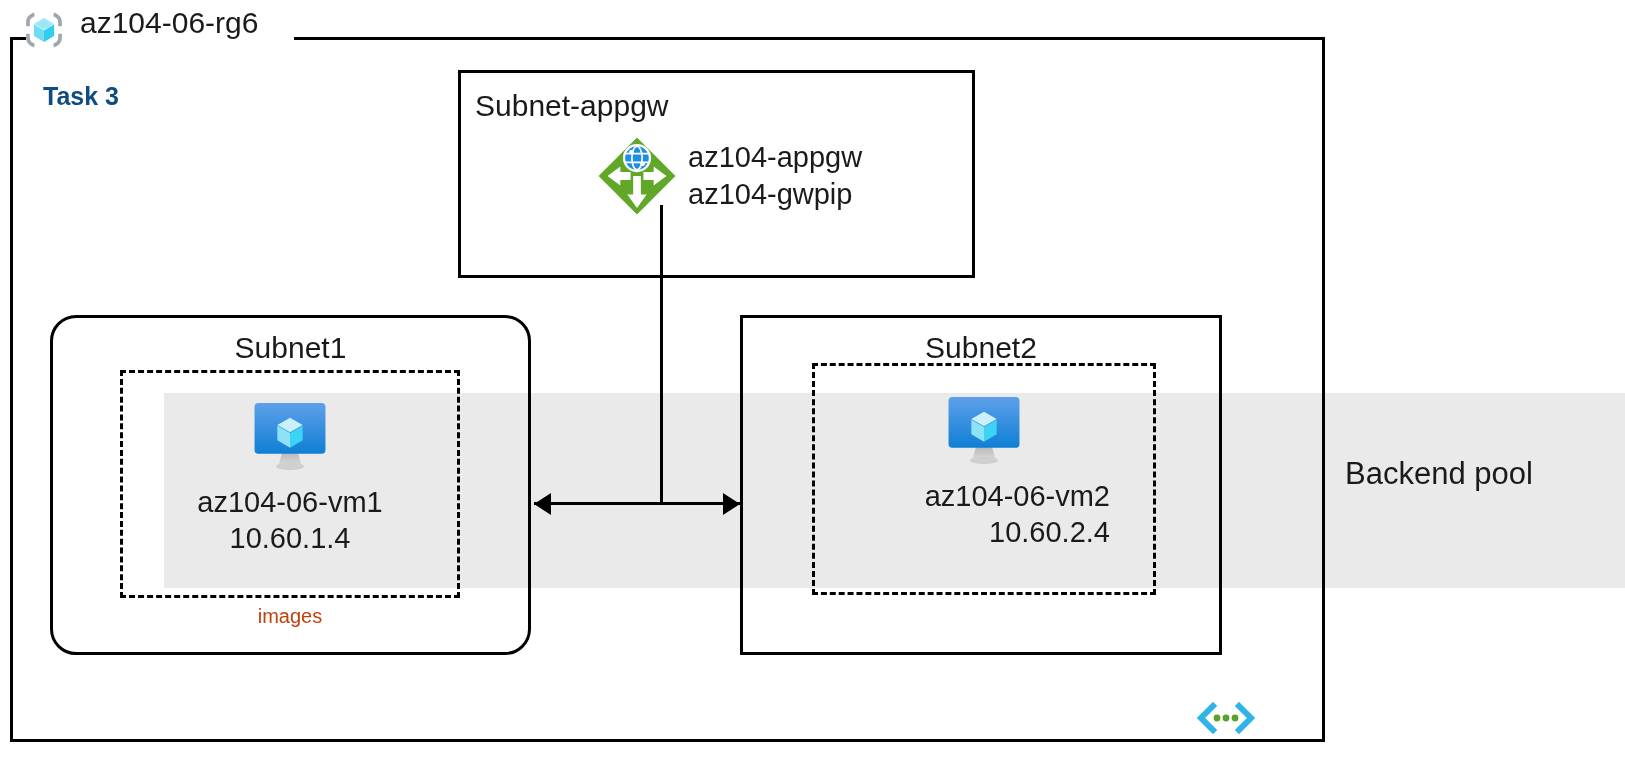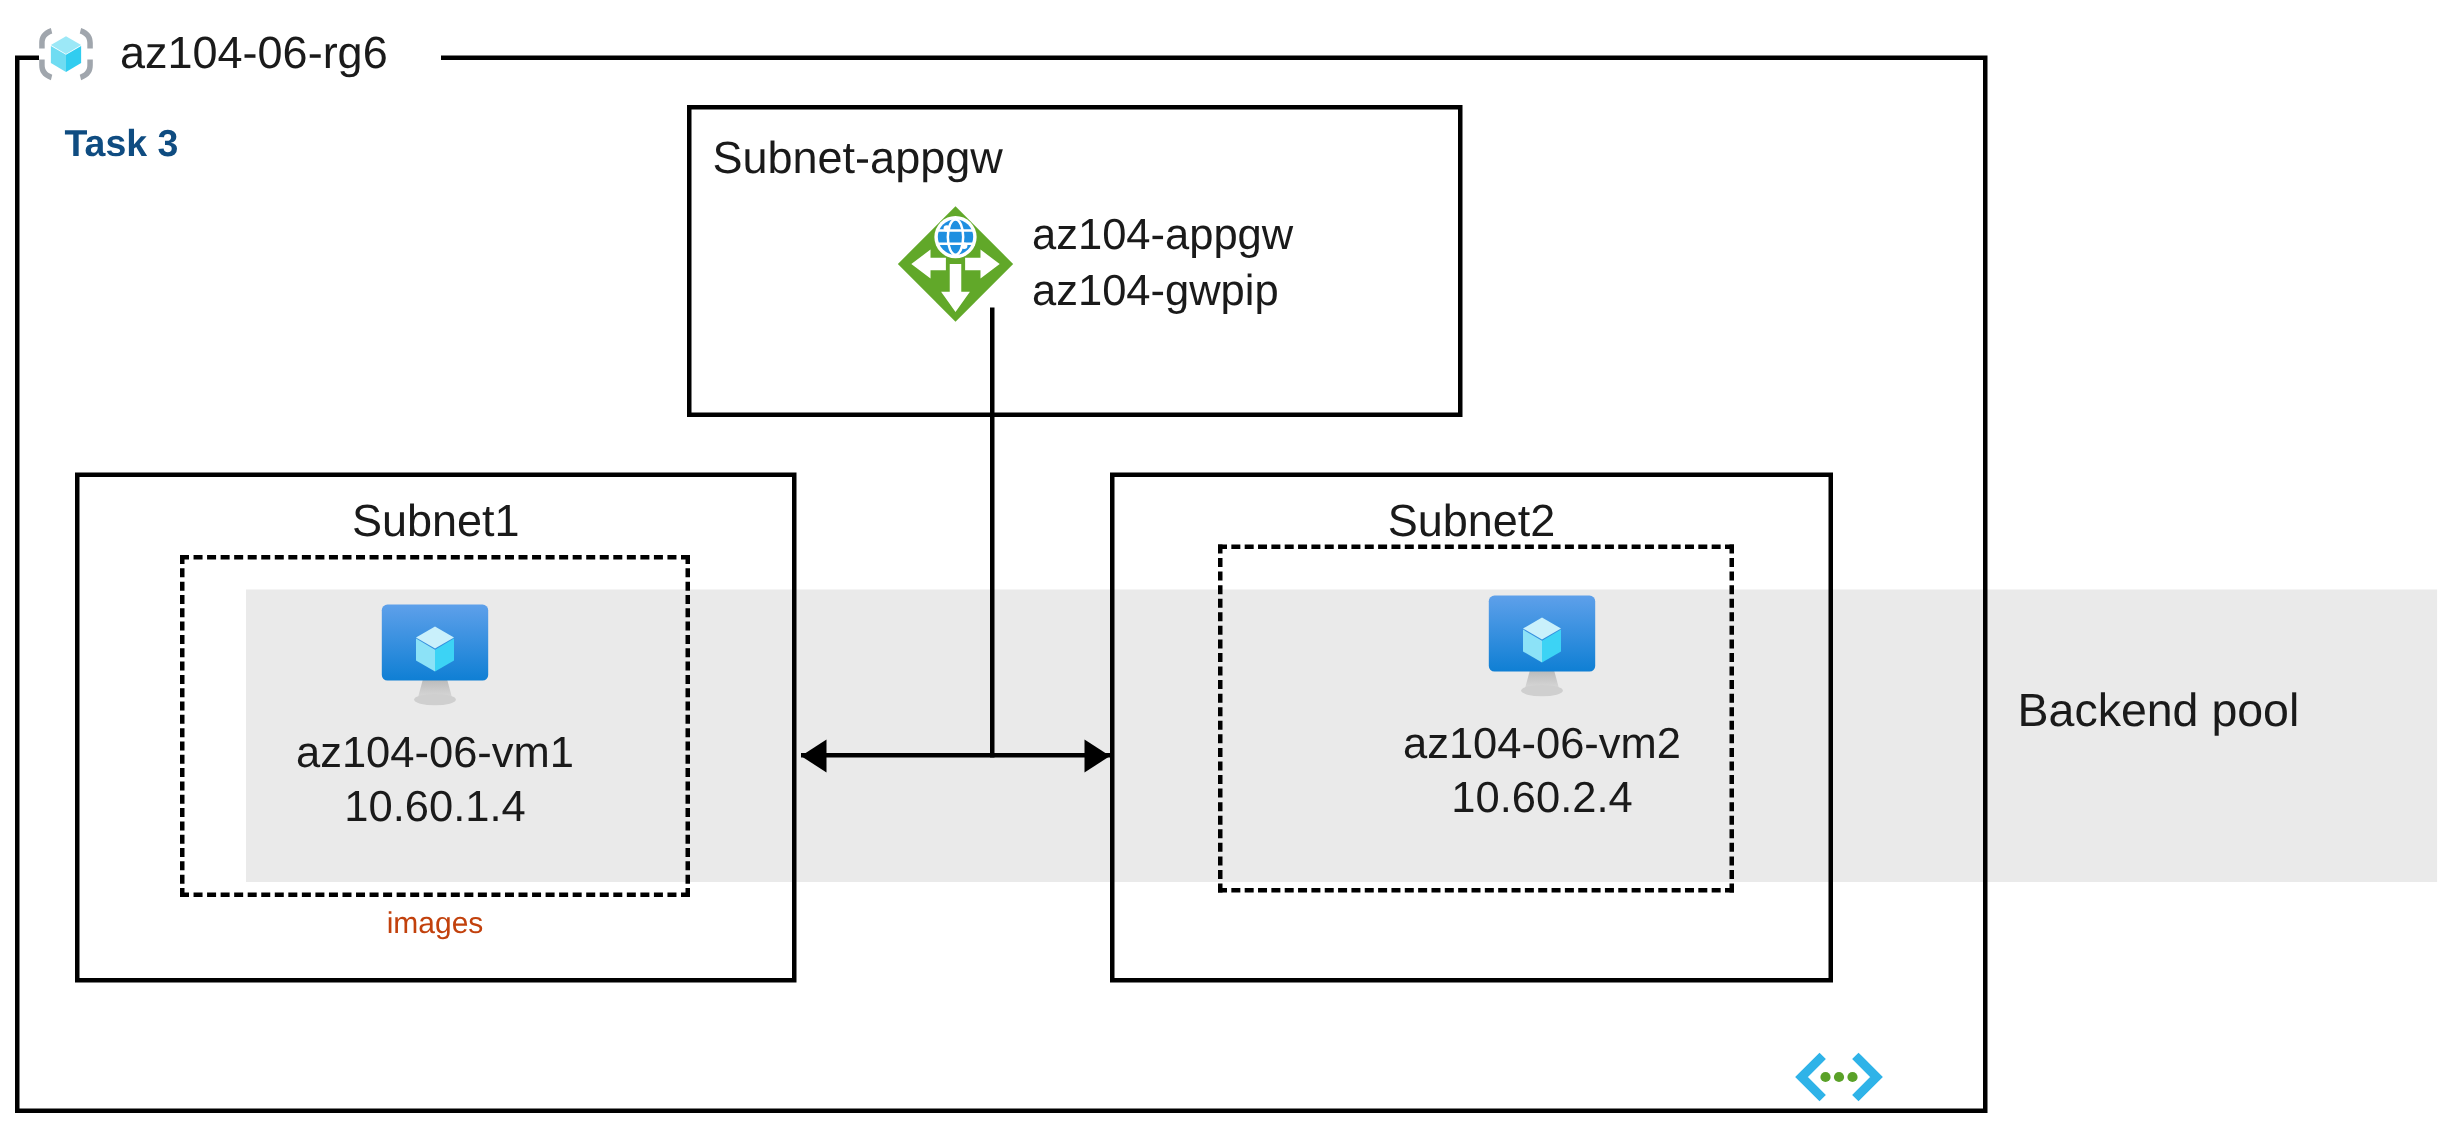--- a/index.html
+++ b/index.html
@@ -59,21 +59,21 @@
     width: 268px;
     height: 32px;
     background: #ffffff;
   }
   .rg-header {
     position: absolute;
     left: 22px;
     top: 8px;
     height: 56px;
     display: flex;
-    align-items: center;
+    align-items: flex-start;
     gap: 14px;
   }
   .rg-icon {
     width: 44px;
     height: 44px;
     display: block;
   }
   .rg-title {
     font-size: 30px;
     color: #1a1a1a;
@@ -120,20 +120,21 @@
     top: 16px;
     width: auto;
     text-align: right;
   }
 
   #subnet1 {
     left: 50px;
     top: 315px;
     width: 481px;
     height: 340px;
+    border-radius: 26px;
   }
   #subnet1 .subnet-title { top: 13px; }
 
   #subnet2 {
     left: 740px;
     top: 315px;
     width: 482px;
     height: 340px;
   }
   #subnet2 .subnet-title { top: 13px; }
@@ -157,21 +158,21 @@
     width: 344px;
     height: 232px;
   }
 
   
   .vm-block {
     position: absolute;
     text-align: center;
   }
   #vm1-block { left: 165px; top: 398px; width: 250px; }
-  #vm2-block { left: 902px; top: 392px; width: 252px; }
+  #vm2-block { left: 858px; top: 392px; width: 252px; text-align: right; }
 
   .vm-icon {
     width: 82px;
     height: 76px;
     display: block;
     margin: 0 auto 10px auto;
   }
   .vm-name, .vm-ip {
     font-size: 29px;
     color: #1a1a1a;

